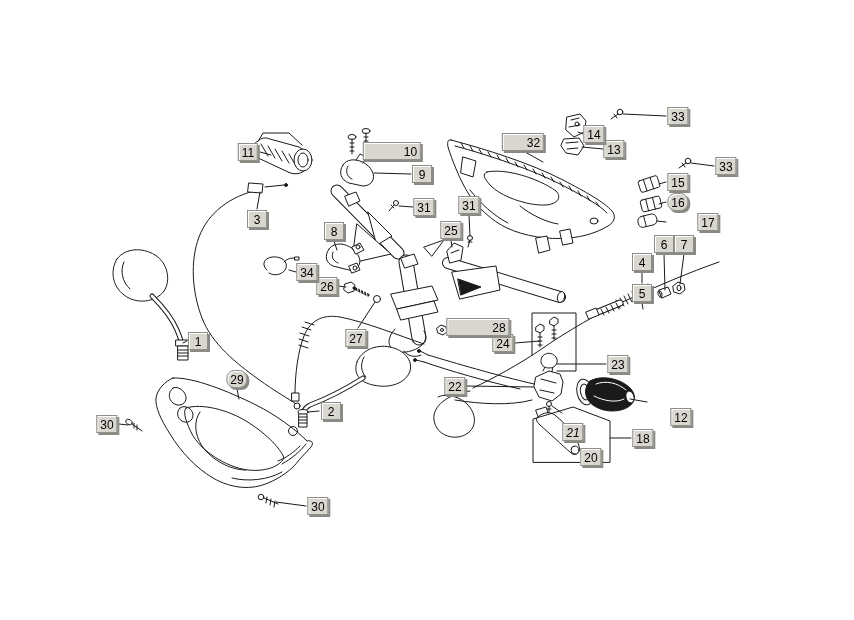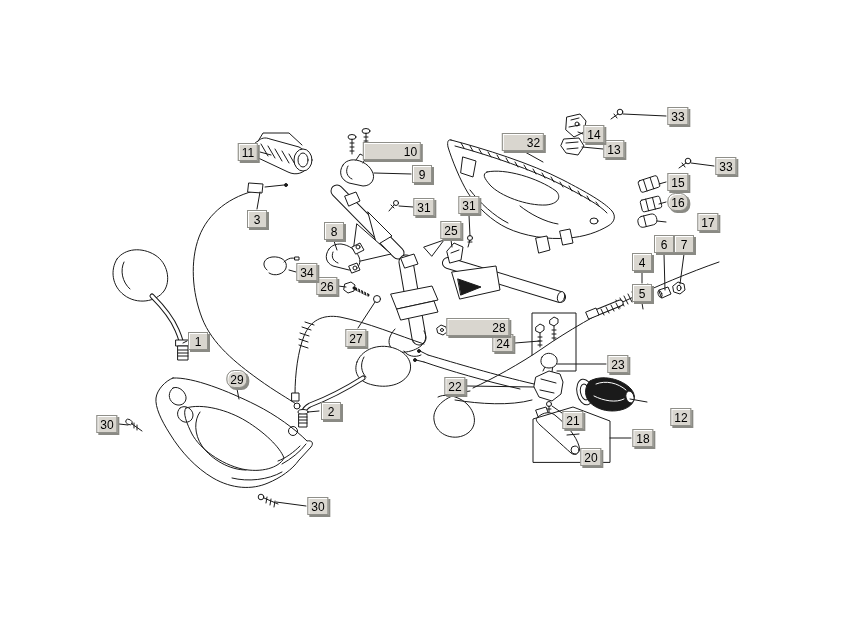--- a/index.html
+++ b/index.html
@@ -305,21 +305,21 @@
       <div class="part-label" style="left: 392px; top: 151px; padding-left: 40px;">10</div>
       <div class="part-label" style="left: 248px; top: 152px;">11</div>
       <div class="part-label" style="left: 681px; top: 402px; margin-top: 15px;">12</div>
       <div class="part-label" style="left: 614px; top: 149px;">13</div>
       <div class="part-label" style="left: 594px; top: 134px;">14</div>
       <div class="part-label" style="left: 678px; top: 182px;">15</div>
       <div class="part-label" style="left: 678px; top: 202px; border-radius: 8px;">16</div>
       <div class="part-label" style="left: 708px; top: 222px;">17</div>
       <div class="part-label" style="left: 643px; top: 438px;">18</div>
       <div class="part-label" style="left: 591px; top: 457px;">20</div>
-      <div class="part-label" style="left: 573px; top: 420px;">21</div>
+      <div class="part-label" style="left: 573px; top: 432px; font-style: italic;">21</div>
       <div class="part-label" style="left: 455px; top: 386px;">22</div>
       <div class="part-label" style="left: 618px; top: 364px;">23</div>
       <div class="part-label" style="left: 503px; top: 343px;">24</div>
       <div class="part-label" style="left: 451px; top: 230px;">25</div>
       <div class="part-label" style="left: 327px; top: 286px;">26</div>
       <div class="part-label" style="left: 356px; top: 338px;">27</div>
       <div class="part-label" style="left: 478px; top: 327px; padding-left: 45px;">28</div>
       <div class="part-label" style="left: 237px; top: 379px; border-radius: 8px;">29</div>
       <div class="part-label" style="left: 107px; top: 424px;">30</div>
       <div class="part-label" style="left: 318px; top: 506px;">30</div>

